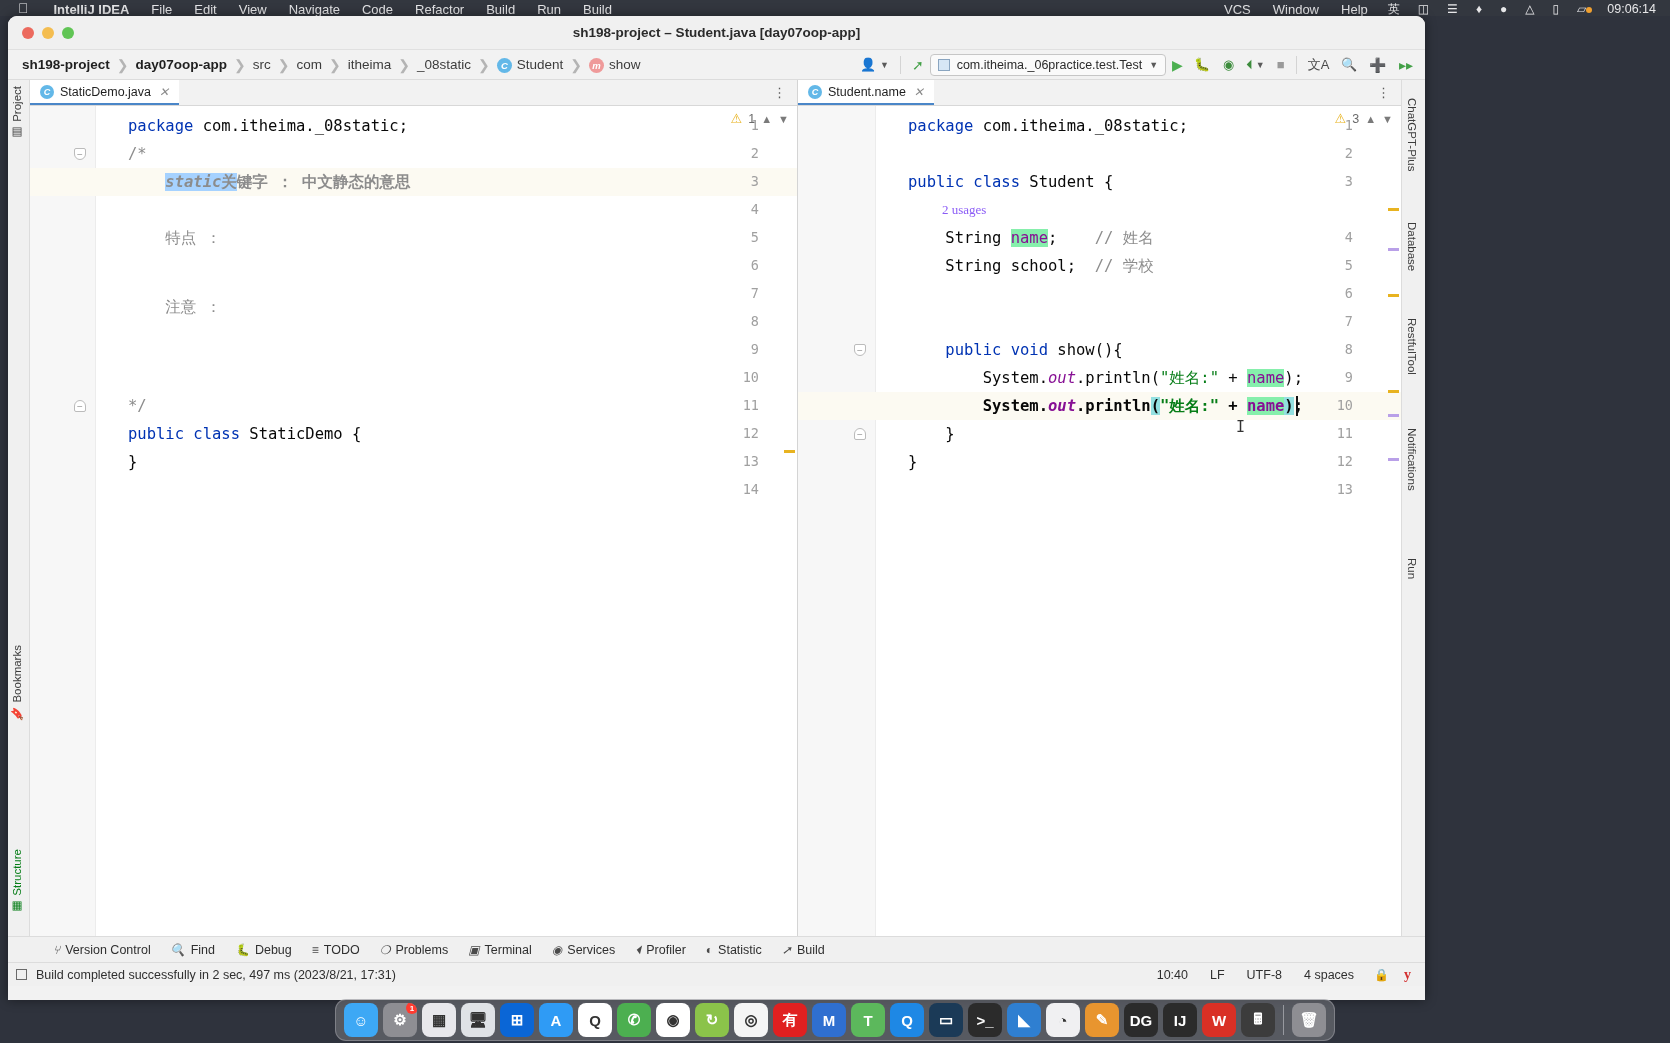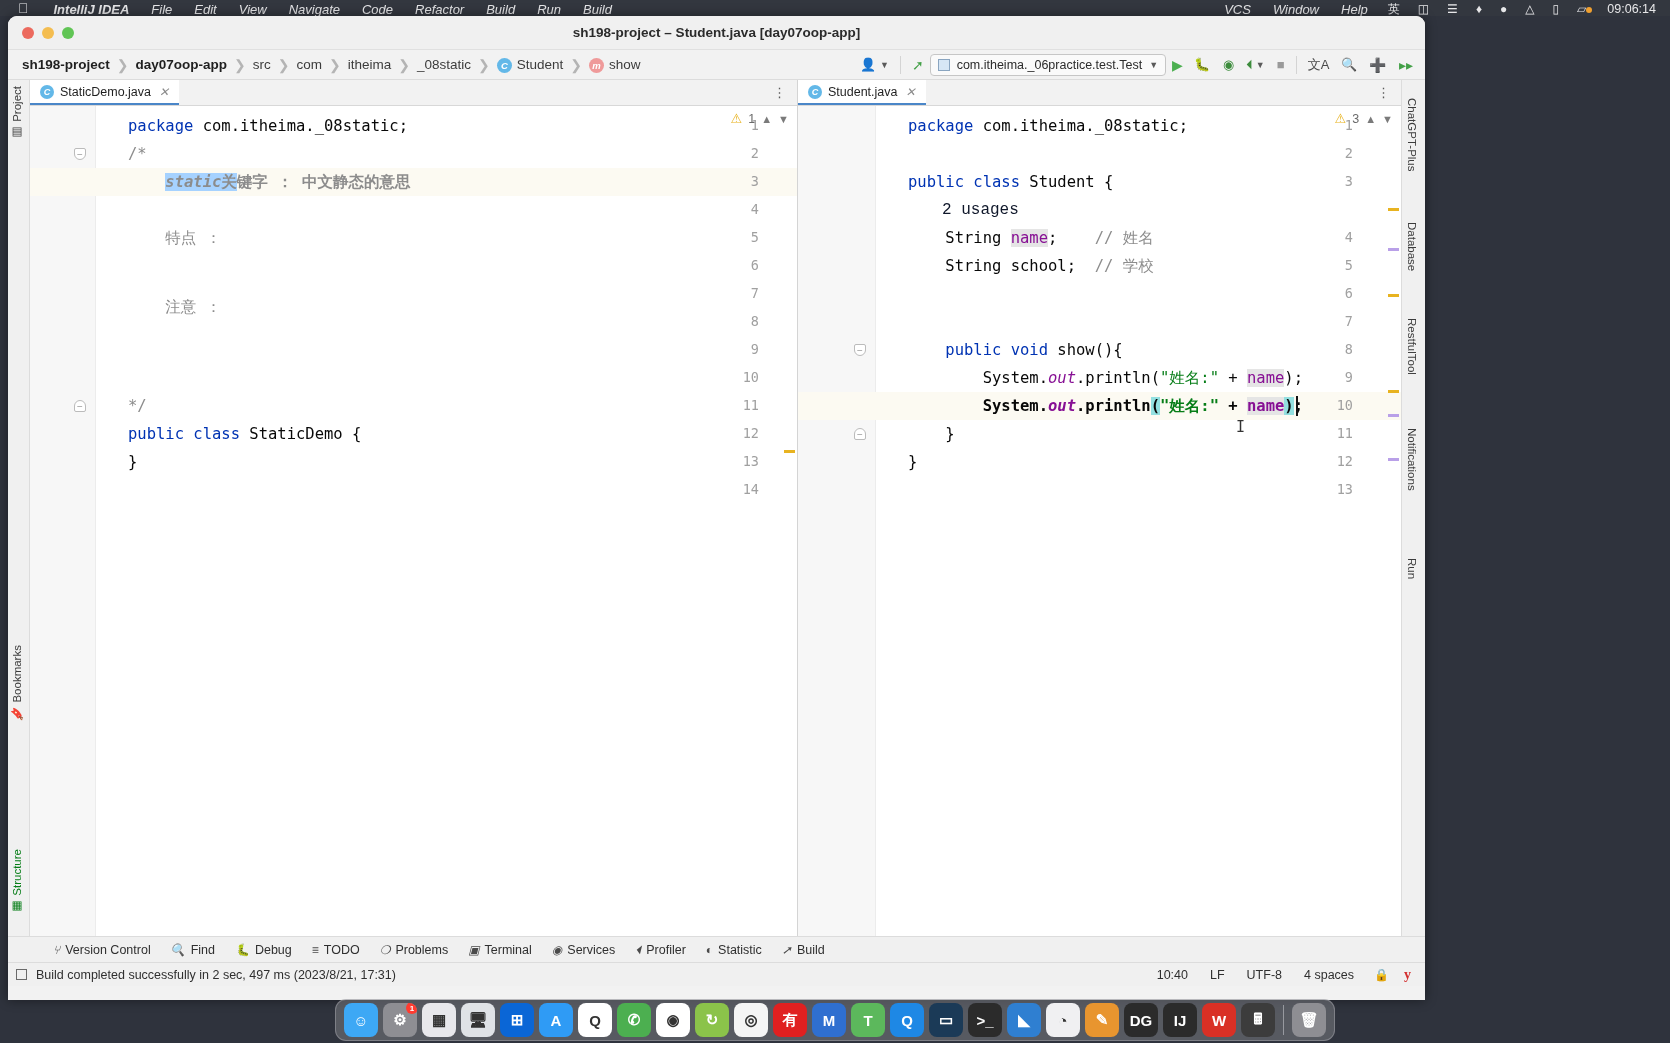--- a/index.html
+++ b/index.html
@@ -10,21 +10,21 @@
     background: #2f333d;
   }
 
   
   #macmenu {
     position: absolute; top: 0; left: 0; width: 1670px; height: 16px;
     background: #33373f; color: #e7e7e9;
     display: flex; align-items: flex-end;
     font-size: 13px; overflow: hidden;
   }
-  #macmenu .mitem { padding: 0 11px; line-height: 13px; white-space: nowrap; font-style: italic; }
+  #macmenu .mitem { padding: 0 11px; line-height: 13px; white-space: nowrap; }
   #macmenu .apple { padding: 0 14px 0 18px; font-size: 14px; }
   #macmenu .bold { font-weight: bold; }
   #macmenu .spacer { flex: 1; }
   #macmenu .sicon { padding: 0 9px; line-height: 13px; font-size: 12px; }
   #macmenu .clock { padding: 0 14px 0 6px; line-height: 13px; font-size: 12.5px; }
   .battdot { display:inline-block; width:6px; height:6px; border-radius:50%; background:#f0a030; vertical-align:middle; }
 
   
   #ide {
     position: absolute; top: 16px; left: 8px;
@@ -167,23 +167,23 @@
   .hl-line { background:#fcfaf2;font-weight:bold; }
 
   .k  { color:#0033b3; font-weight:normal; }          
   .cm { color:#8c8c8c; }                            
   .cm-i { color:#8c8c8c; font-style:italic; }
   .str{ color:#067d17; }                            
   .fld{ color:#871094; }                            
   .stat{ color:#871094; font-style:italic; }        
   .pln{ color:#080808; }
   .sel{ background:#a6d2ff; }
-  .ident-hl { background:#e5e5e5; }
+  .ident-hl { background:#86efac; }
   .brace-hl { background:#93e0e0; }
-  .usages { color:#0f172a; font-size:16px; font-family:Liberation Mono, monospace; }
+  .usages { color:#8b5cf6; font-size:13px; font-family:Liberation Serif, serif; }
   .mousecursor { position:absolute; color:#333; font-size:15px; font-family:"DejaVu Sans Mono",monospace; }
 
   
   .inspect {
     position:absolute; top:5px; right:8px; display:flex; align-items:center; gap:6px;
     font-size:12.5px; color:#6a6a6a;
   }
   .warn { color:#e8b320; font-size:13px; }
   .chev { color:#7a7a7a; font-size:11px; }
 
@@ -380,21 +380,21 @@
             <div class="codeline" style="top: 370px;"><span class="txt"></span></div>
             <div class="lnum" style="top: 375px;">14</div>
             <div class="marker" style="right: 2px; top: 344px; background: rgb(232, 179, 32);"></div>
           </div>
       </div>
 
       <div class="editor right">
         <div class="tabbar">
           <div class="tab">
             <i class="fico">C</i>
-            <span>Student.java</span>
+            <span>Student.name</span>
             <i class="xclose">✕</i>
           </div>
           <div class="tabspacer"></div>
           <div class="tabmore">⋮</div>
         </div>
         <div class="codearea" id="code-right">
           <div class="gutter"></div>
           <div class="inspect">
             <span class="warn">⚠</span>
             <span>3</span>

